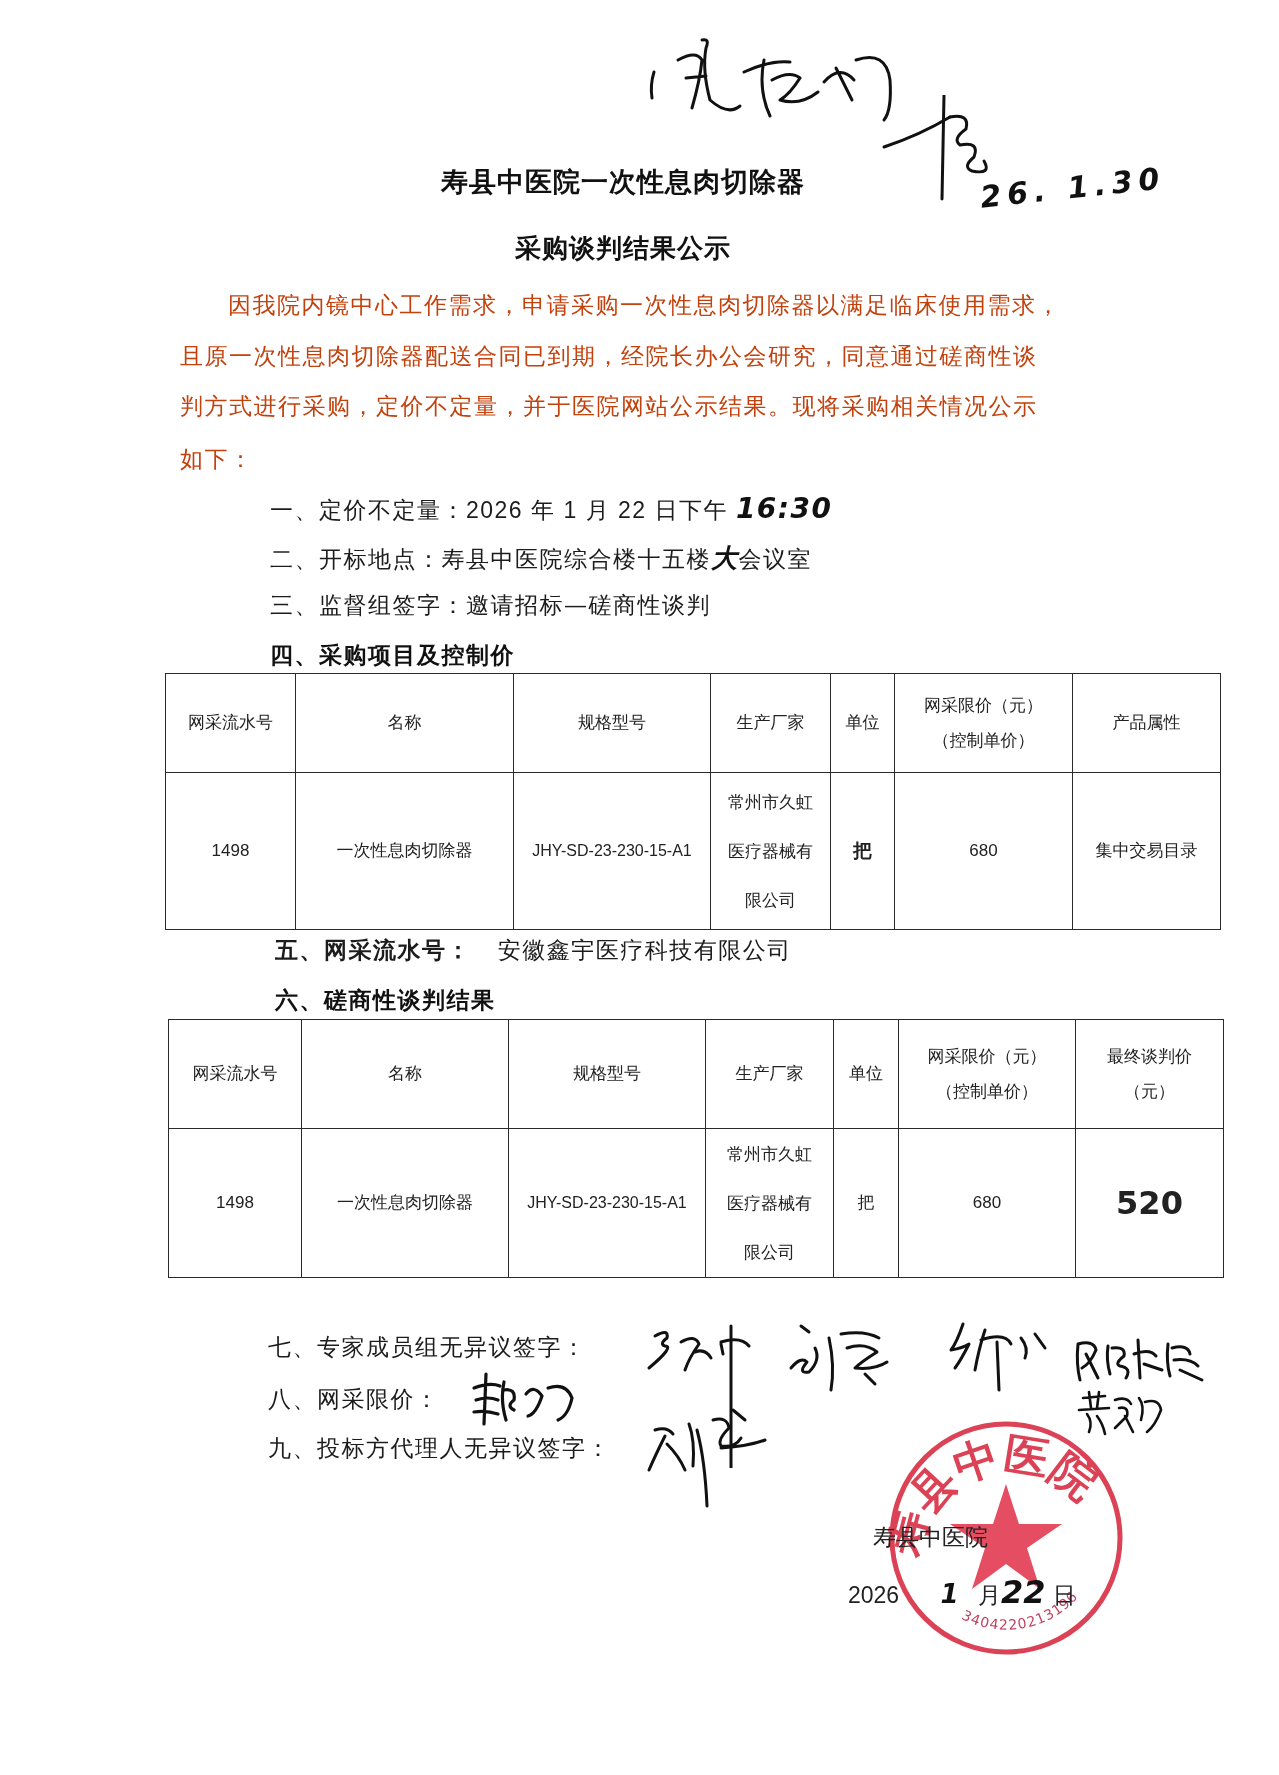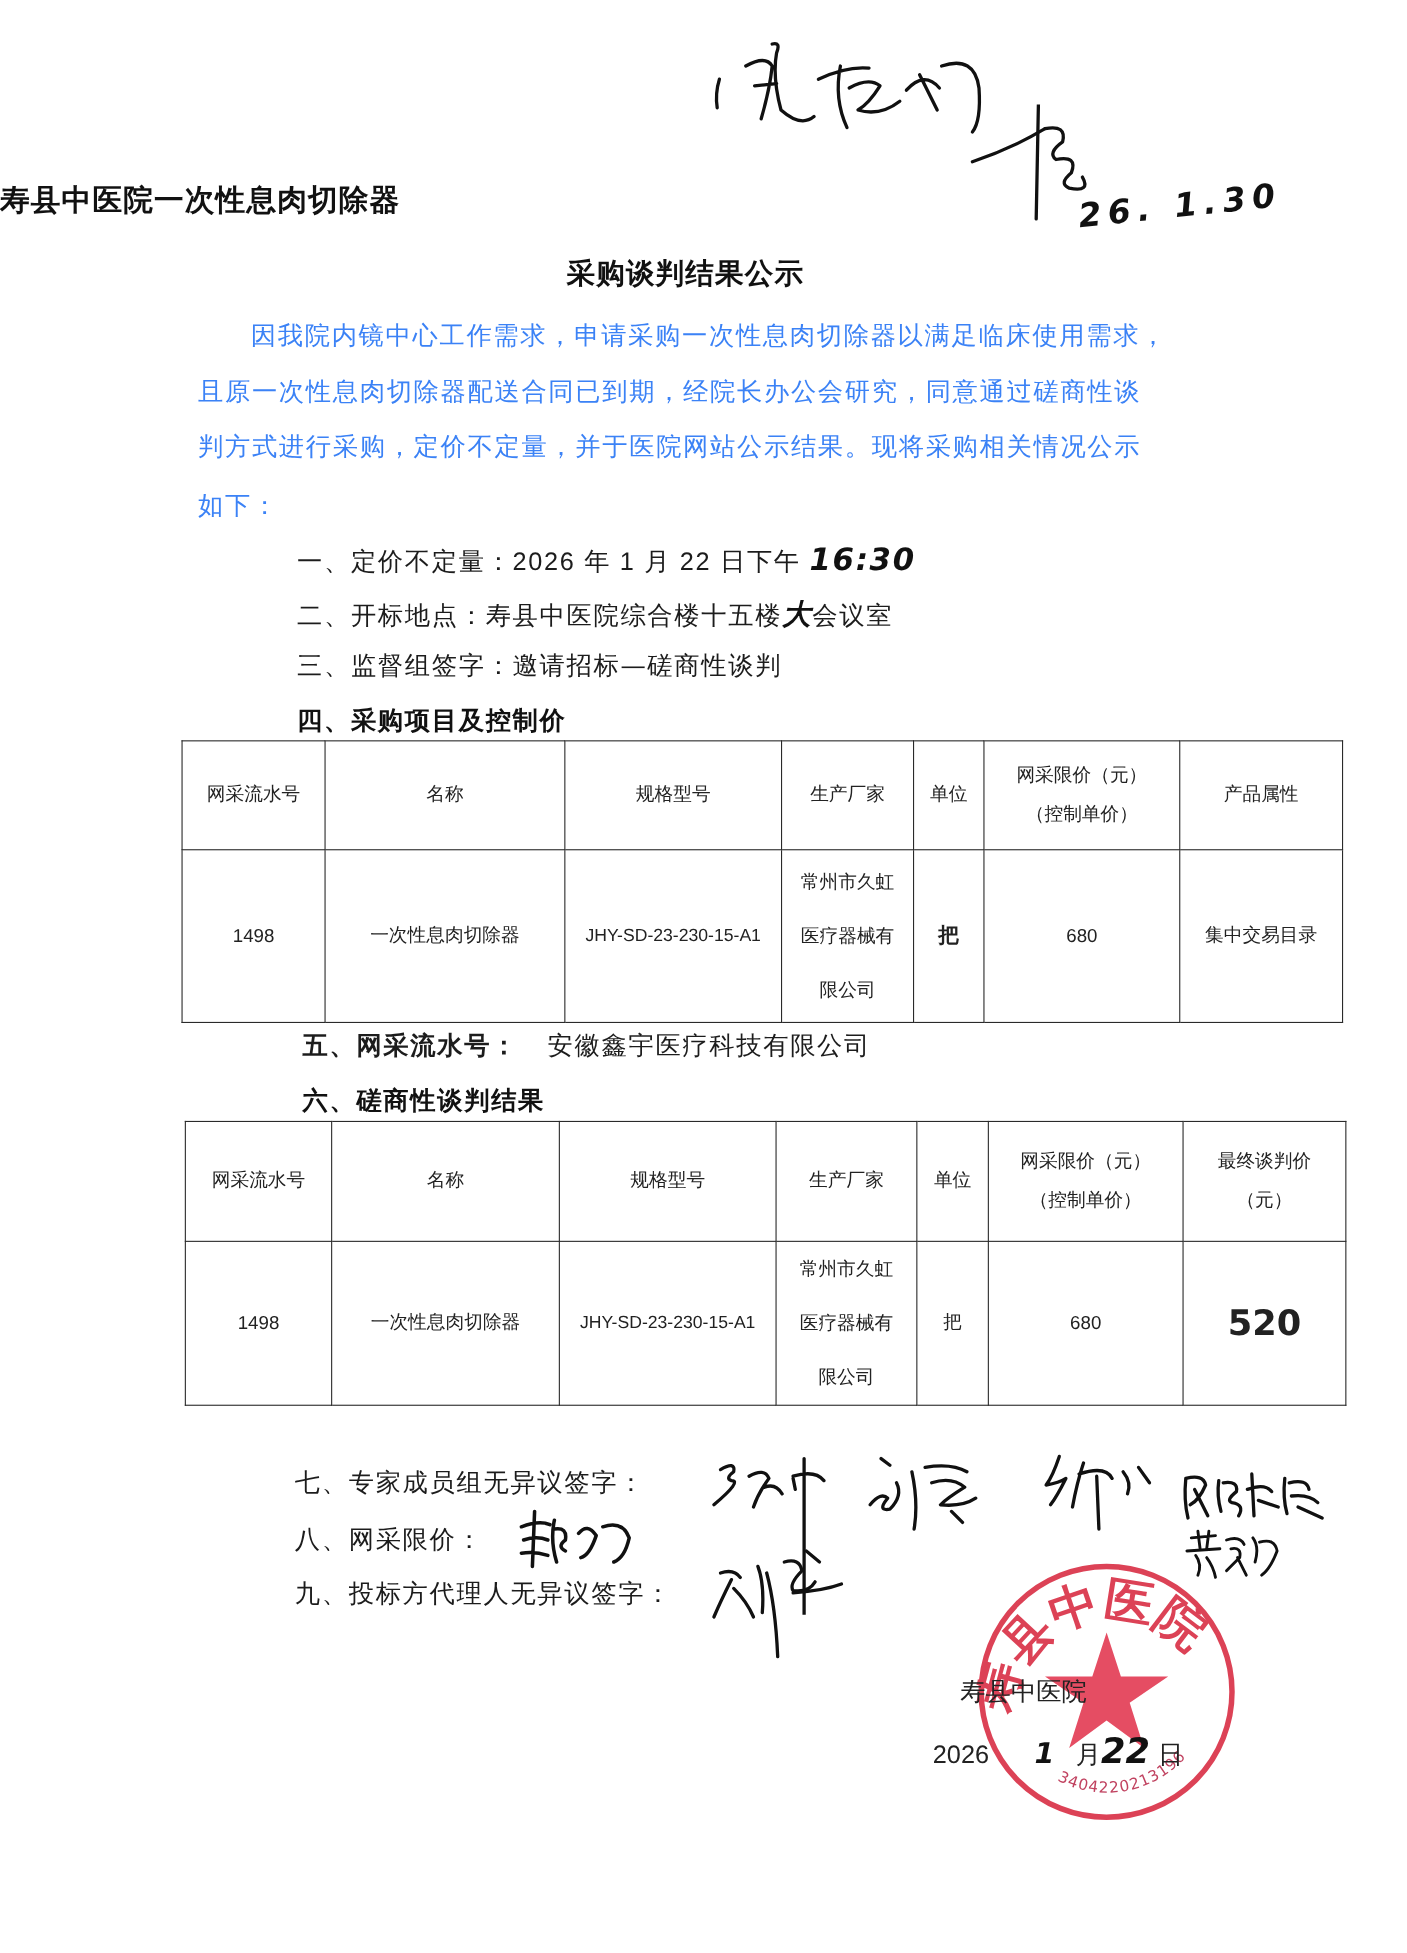--- a/index.html
+++ b/index.html
@@ -3,21 +3,21 @@
 <meta charset="utf-8">
 <style>
   html, body { margin: 0; padding: 0; }
   body {
     width: 1279px; height: 1775px; position: relative; overflow: hidden;
     background: #ffffff; color: #1a1a1a;
     font-family: "DejaVu Serif", "Liberation Serif", serif;
   }
   .abs { position: absolute; white-space: nowrap; }
   .title { font-family: "DejaVu Sans", "Liberation Sans", sans-serif; font-weight: bold; font-size: 27px; letter-spacing: 1px; color: #111; }
-  .para { font-size: 23px; letter-spacing: 1.5px; color: #3b82f6; }
+  .para { font-size: 23px; letter-spacing: 1.5px; color: #c2410c; }
   .item { font-size: 23px; letter-spacing: 1.5px; color: #1c1c1c; }
   .item .lbl { font-family: "DejaVu Sans", "Liberation Sans", sans-serif; }
   .sec-head { font-family: "DejaVu Sans", "Liberation Sans", sans-serif; font-weight: bold; font-size: 23px; letter-spacing: 1.5px; color: #111; }
   .hw { font-family: "DejaVu Sans", "Liberation Sans", sans-serif; font-style: italic; font-weight: bold; color: #111; }
 
   table.grid { position: absolute; border-collapse: collapse; table-layout: fixed; }
   table.grid td {
     border: 1.6px solid #2a2a2a; text-align: center; vertical-align: middle;
     font-size: 17px; color: #222; padding: 0; line-height: 1.25;
   }
@@ -41,21 +41,21 @@
 </svg>
 <svg class="sig" style="left:880px;top:95px;" width="160" height="110" viewBox="0 0 160 110">
   <g fill="none" stroke="#111" stroke-width="3" stroke-linecap="round" stroke-linejoin="round">
     <path d="M4 52 Q40 40 70 22"></path>
     <path d="M64 0 L62 104"></path>
     <path d="M70 22 Q90 18 86 34 Q72 44 80 50 Q100 46 94 62 Q82 72 92 76 Q112 80 104 66"></path>
   </g>
 </svg>
 <div class="abs hw" style="left:980px;top:170px;font-size:30px;transform:rotate(-6deg);letter-spacing:6px;">26. 1.30</div>
 
-<div class="abs title" style="left:0;width:1246px;top:164px;">寿县中医院一次性息肉切除器</div>
+<div class="abs title" style="left:0;width:1246px;text-align:center;top:164px;">寿县中医院一次性息肉切除器</div>
 <div class="abs title" style="left:0;width:1246px;text-align:center;top:231px;font-size:26px;">采购谈判结果公示</div>
 
 <div class="abs para" style="left:228px;top:290px;">因我院内镜中心工作需求，申请采购一次性息肉切除器以满足临床使用需求，</div>
 <div class="abs para" style="left:180px;top:341px;">且原一次性息肉切除器配送合同已到期，经院长办公会研究，同意通过磋商性谈</div>
 <div class="abs para" style="left:180px;top:391px;">判方式进行采购，定价不定量，并于医院网站公示结果。现将采购相关情况公示</div>
 <div class="abs para" style="left:180px;top:444px;">如下：</div>
 
 <div class="abs item" style="left:270px;top:492px;">
   <span class="lbl">一、定价不定量：</span><span class="num">2026 年 1 月 22 日下午 </span><span class="hw" style="font-size:28px;">16:30</span>
 </div>

